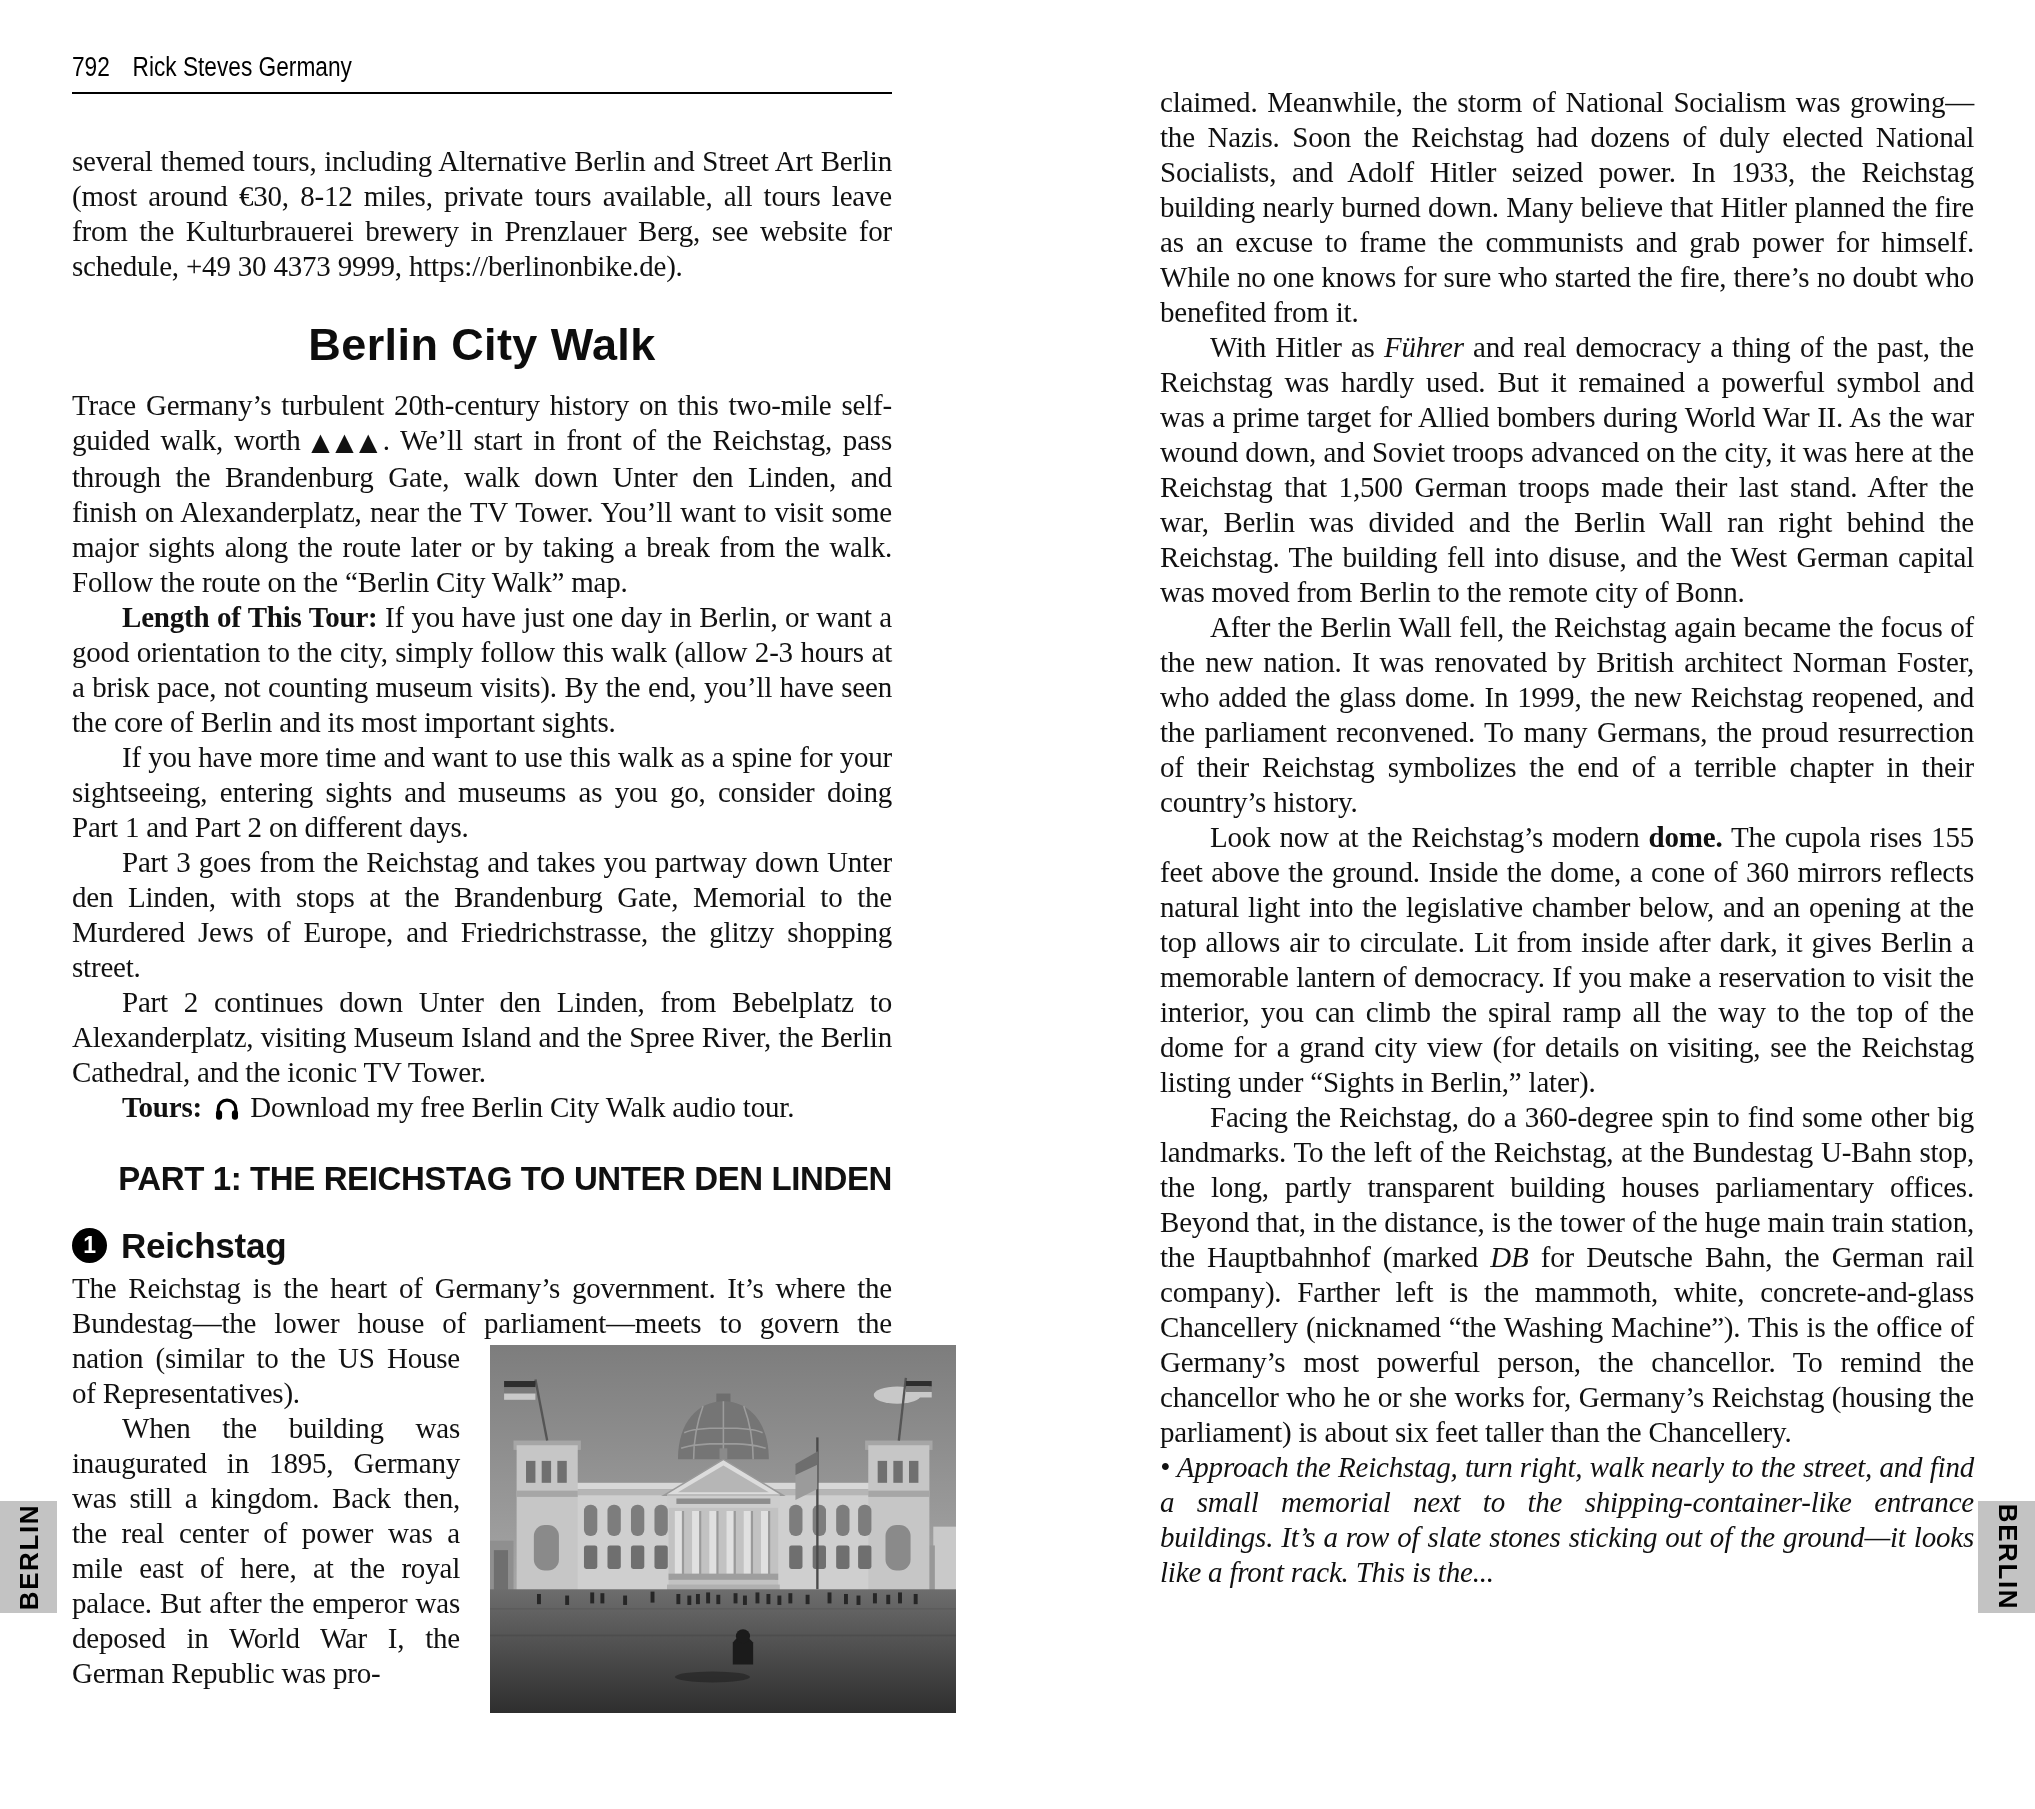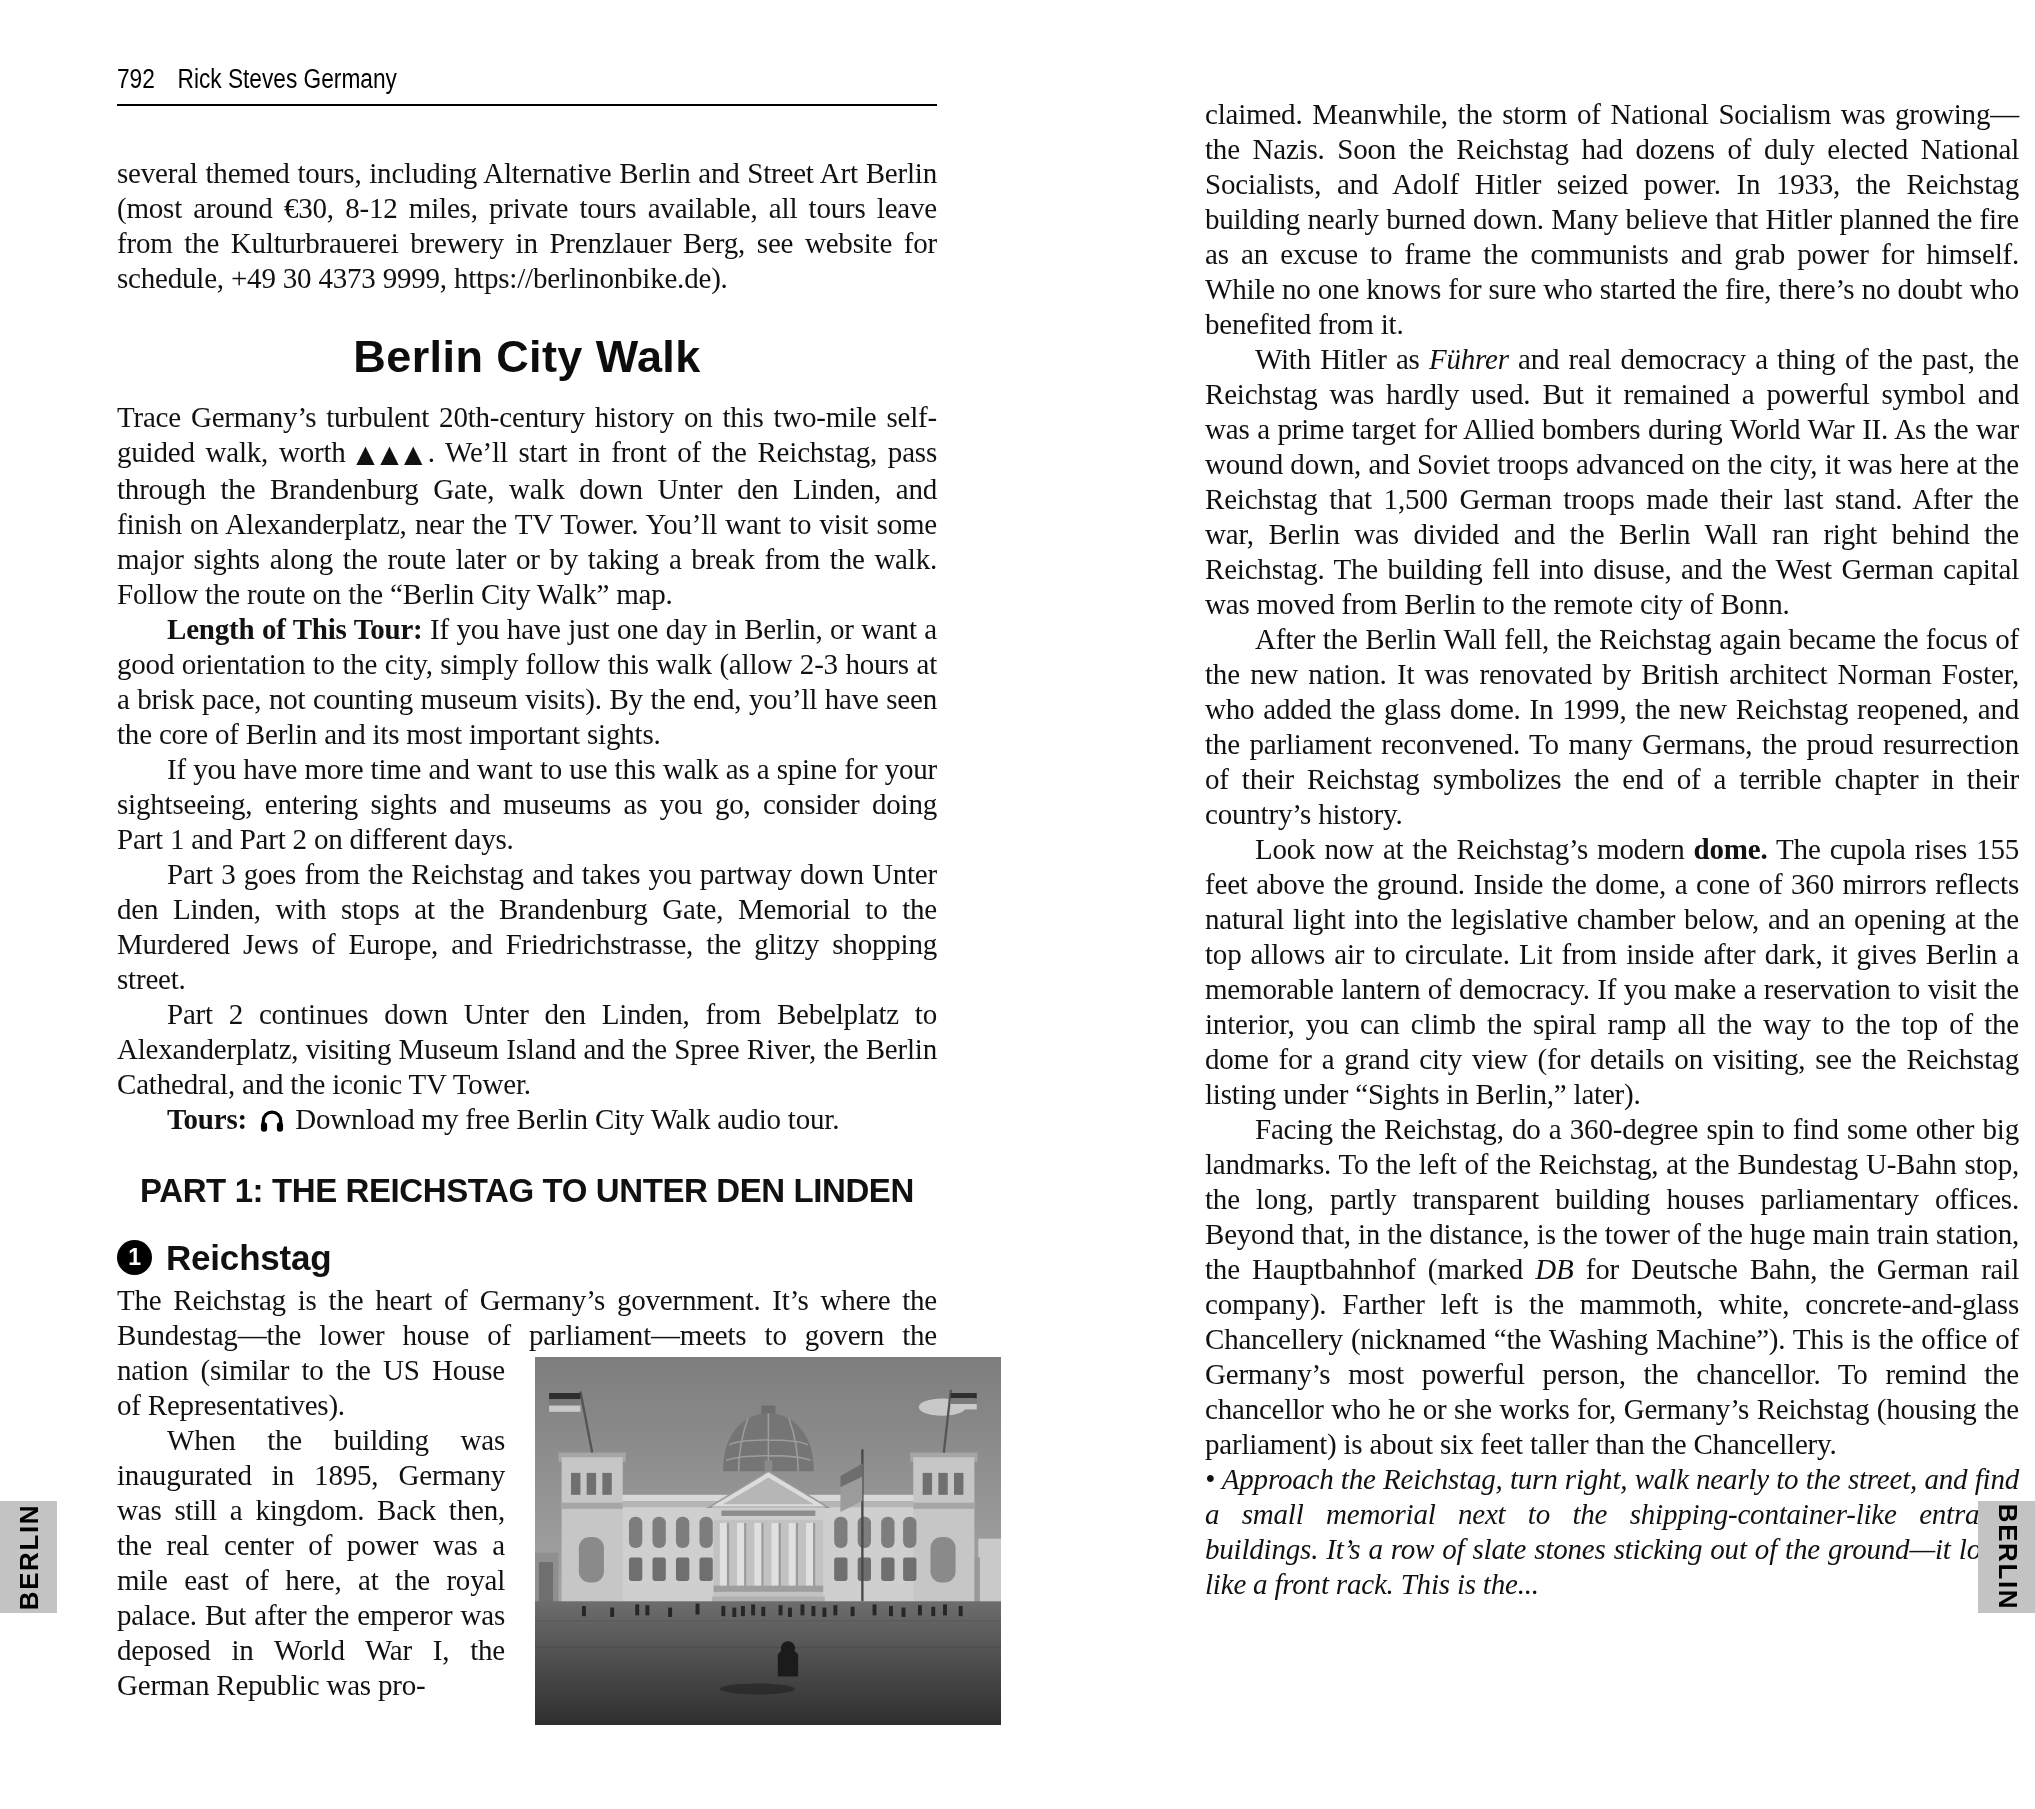--- a/index.html
+++ b/index.html
@@ -5,21 +5,21 @@
   * { box-sizing: border-box; }
   html, body { margin: 0; padding: 0; }
   body {
     width: 2035px; height: 1809px;
     background: #ffffff;
     color: #111111;
     font-family: "Liberation Serif", serif;
     position: relative;
     overflow: hidden;
   }
-  .col { position: absolute; top: 47px; margin-left: 45px; }
+  .col { position: absolute; top: 35px; }
   .col-left  { left: 72px;  width: 820px; }
   .col-right { left: 1160px; width: 814px; }
 
   .page-header {
     height: 59px;
     border-bottom: 2.3px solid #000;
     position: relative;
     font-family: "Liberation Sans", sans-serif;
     font-size: 27px;
     color: #000;
@@ -54,21 +54,21 @@
     color: #0d0d0d;
   }
   .part-heading {
     font-family: "Liberation Sans", sans-serif;
     font-weight: bold;
     font-size: 33px;
     line-height: 39px;
     margin: 34px 0 6.3px 0;
     letter-spacing: -0.4px;
     white-space: nowrap;
-    text-align: center;
+    text-align: right;
   }
   .direction { font-style: italic; }
 
   .stop-heading {
     display: flex; align-items: center; gap: 14px;
     font-family: "Liberation Sans", sans-serif;
     font-weight: bold;
     font-size: 35px;
     margin: 30px 0 7.8px 0;
     text-align: left;

